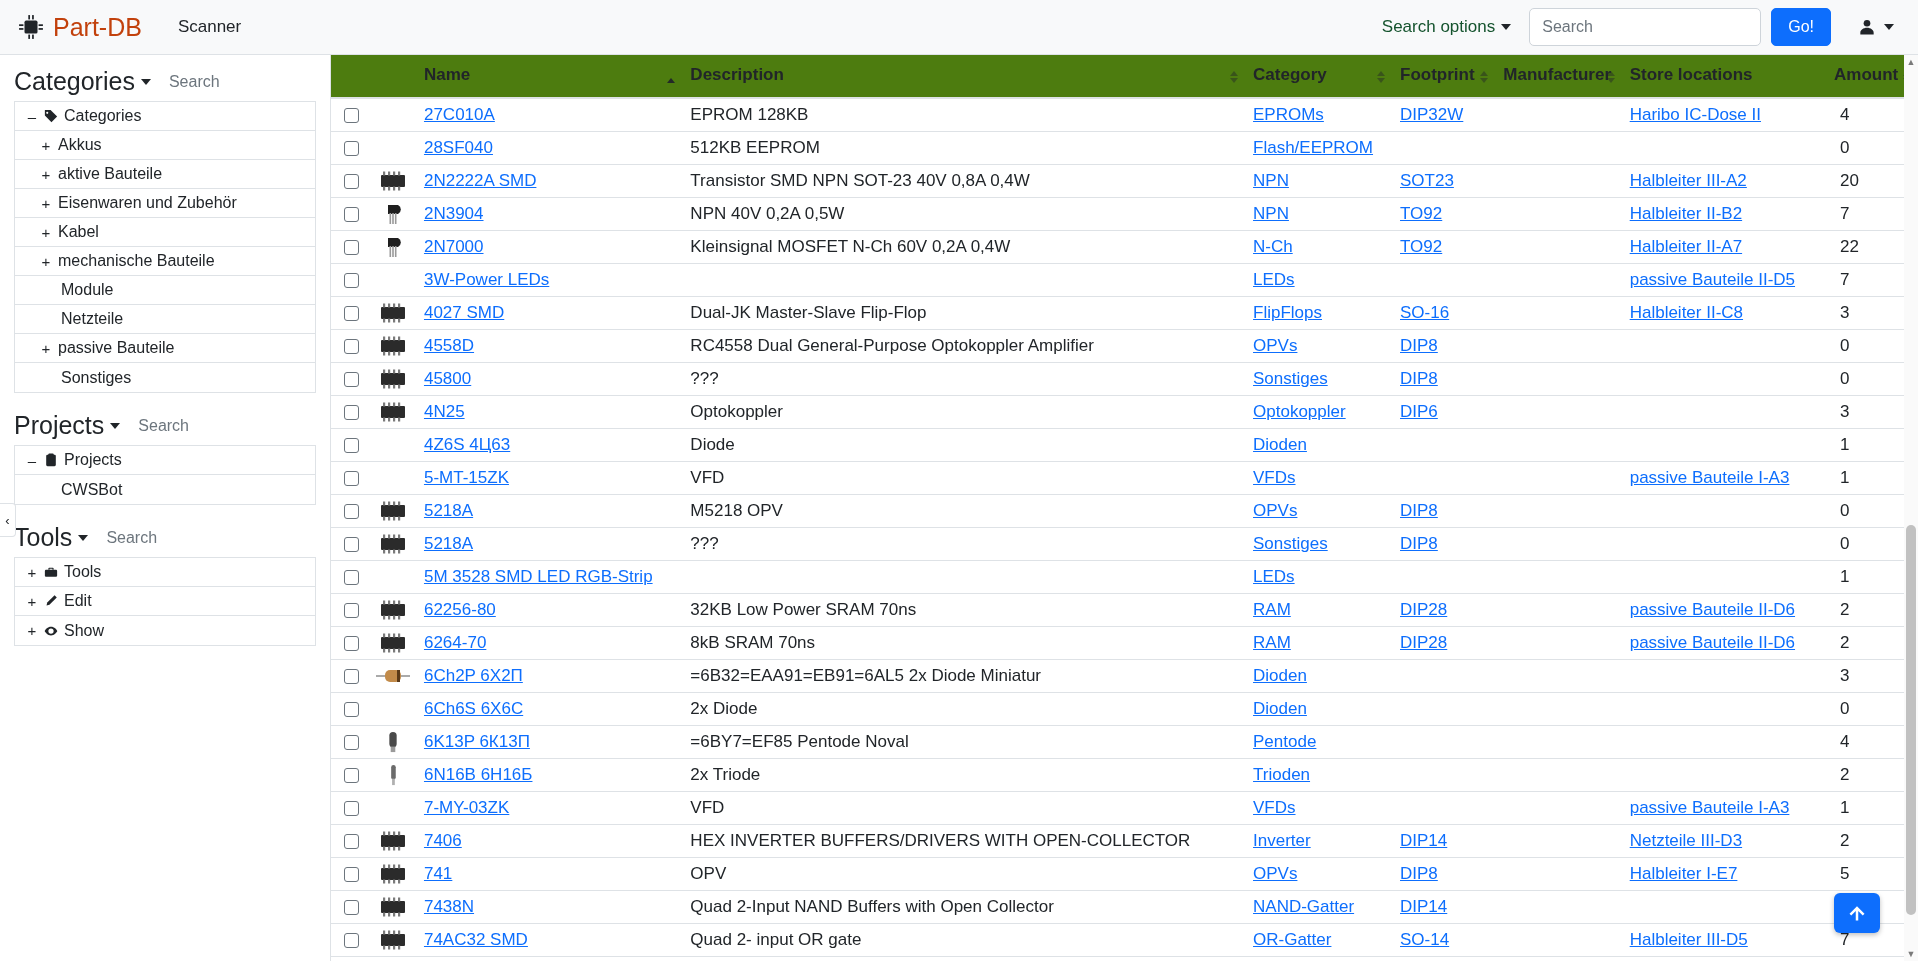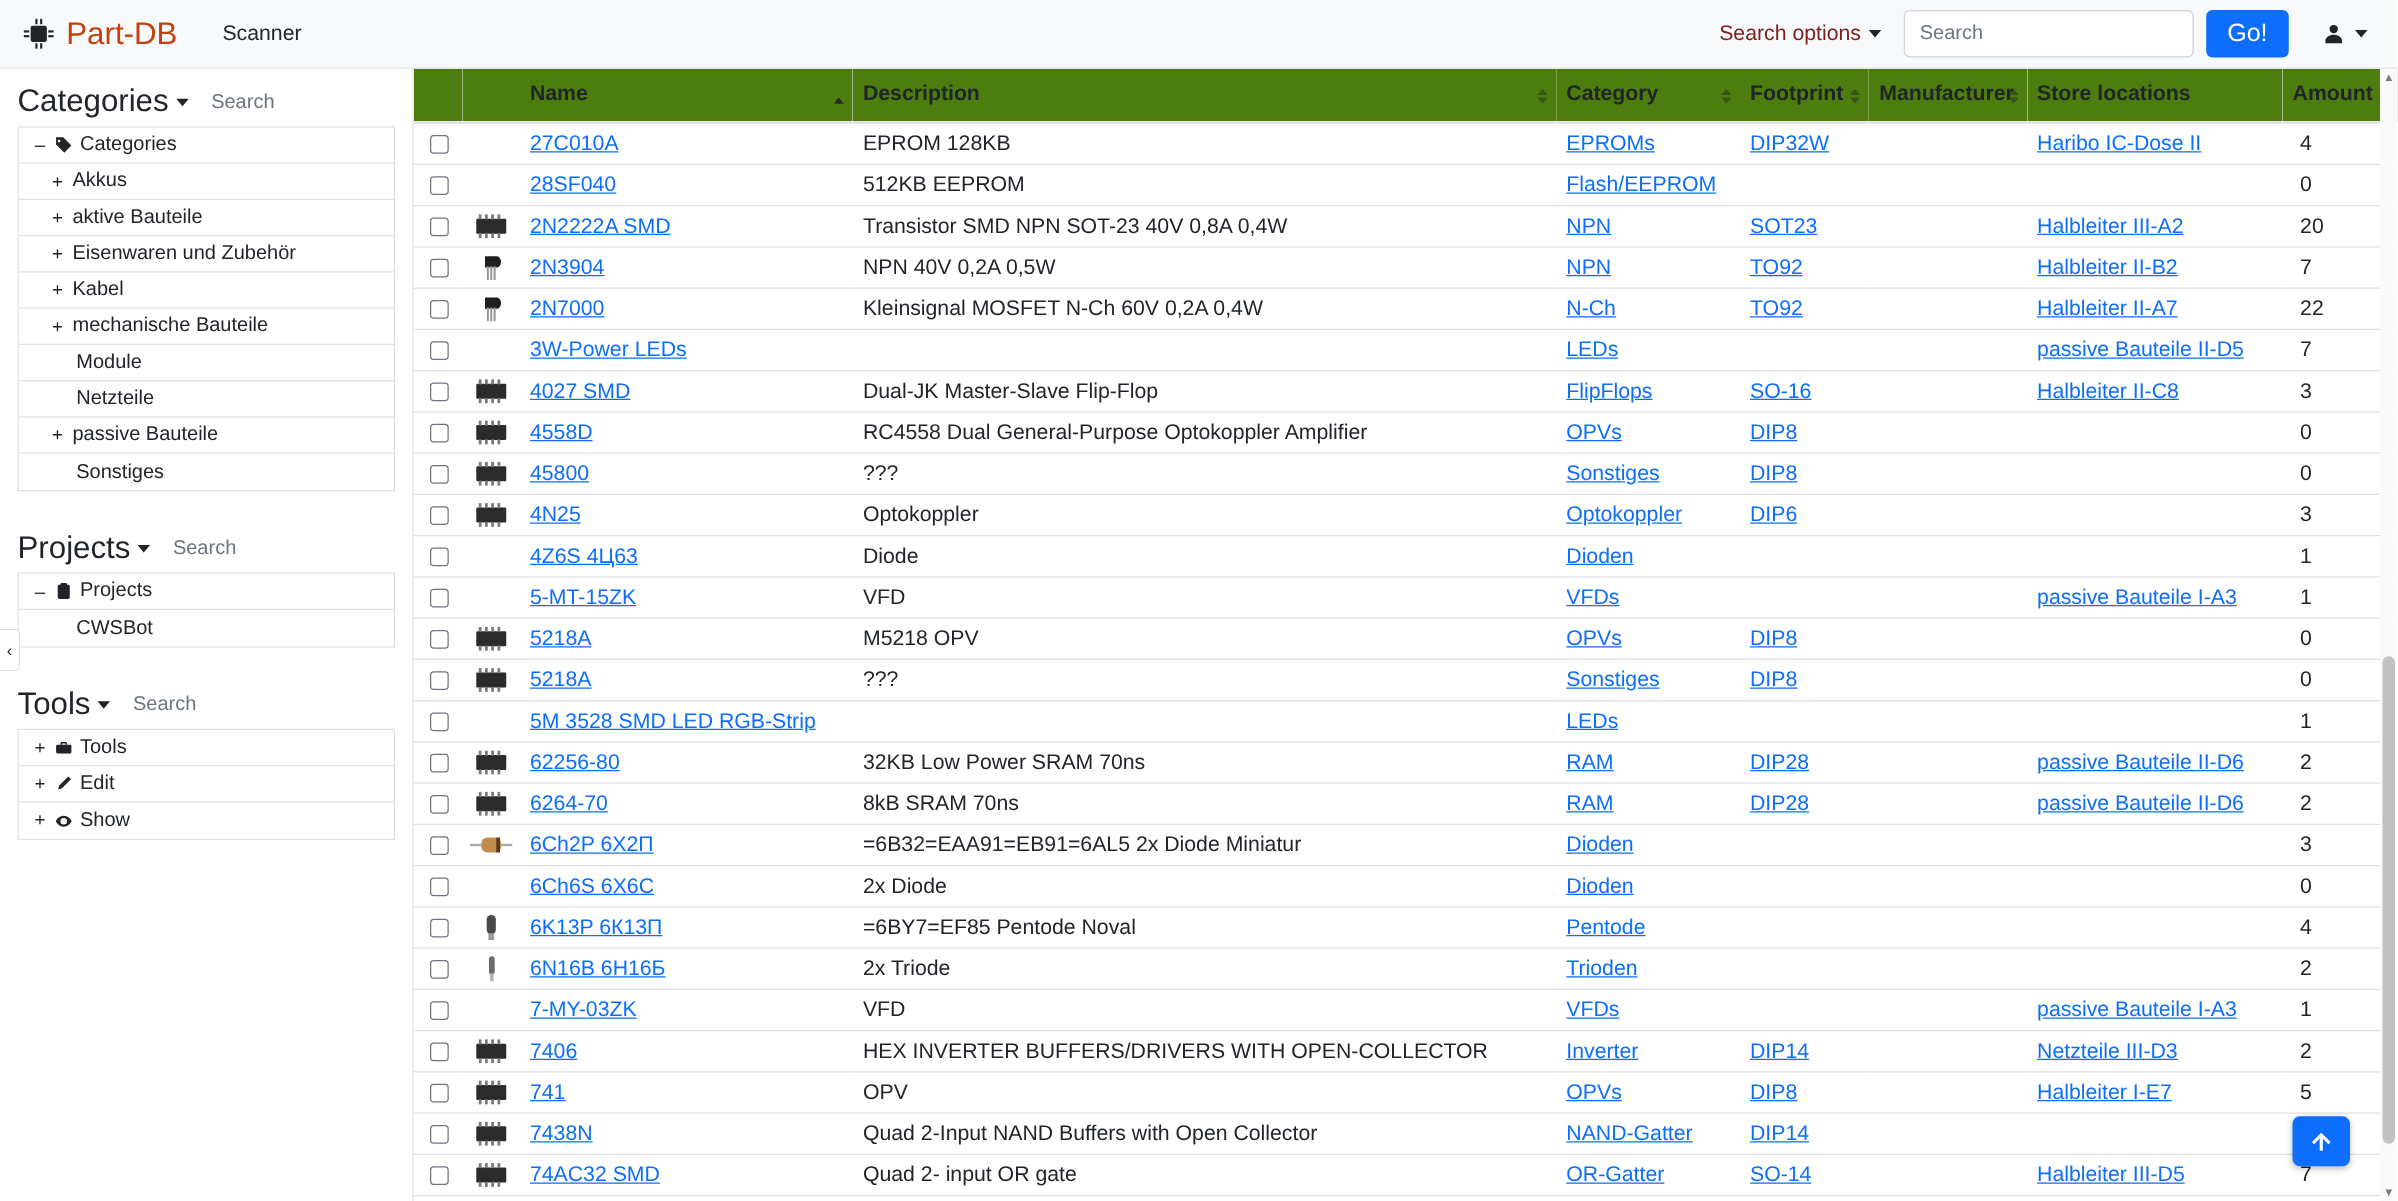--- a/index.html
+++ b/index.html
@@ -31,21 +31,21 @@
   }
   .brand-icon { width: 26px; height: 26px; display: block; }
   .nav-link {
     font-size: 17px; color: #212529; padding: 4px 10px;
   }
   .navbar-right {
     margin-left: auto;
     display: flex; align-items: center; gap: 10px;
   }
   .search-options {
-    font-size: 17px; color: #7f1d1d; display: flex; align-items: center; gap: 6px;
+    font-size: 17px; color: #14532d; display: flex; align-items: center; gap: 6px;
     padding: 4px 8px;
   }
   .caret-down {
     width: 0; height: 0;
     border-left: 5px solid transparent;
     border-right: 5px solid transparent;
     border-top: 6px solid #212529;
     display: inline-block;
   }
   .search-input {
@@ -56,41 +56,41 @@
     font-size: 16px;
     color: #212529;
     background: #fff;
     outline: none;
   }
   .search-input::placeholder { color: #6c757d; }
   .go-btn {
     height: 38px; padding: 0 16px;
     background: #0d6efd; color: #fff;
     border: 1px solid #0d6efd; border-radius: 5px;
-    font-size: 20px; cursor: pointer;
+    font-size: 16px; cursor: pointer;
   }
   .user-menu {
     display: flex; align-items: center; gap: 7px;
     padding: 4px 6px; margin-left: 10px;
   }
   .user-icon { width: 20px; height: 20px; display: block; }
 
   
   .body-wrap { display: flex; height: 906px; position: relative; }
 
   
   .sidebar {
     width: 330px;
     flex: 0 0 330px;
     background: #fff;
     padding: 12px 14px 0 14px;
     overflow: hidden;
     position: relative;
   }
-  .panel { margin-bottom: 31px; }
+  .panel { margin-bottom: 18px; }
   .panel-head {
     display: flex; align-items: center;
     border-bottom: 1px solid #dee2e6;
     padding-bottom: 5px;
     margin-bottom: 0;
   }
   .panel-title {
     font-size: 25px; font-weight: 400; color: #212529;
     display: flex; align-items: center; gap: 6px;
   }

